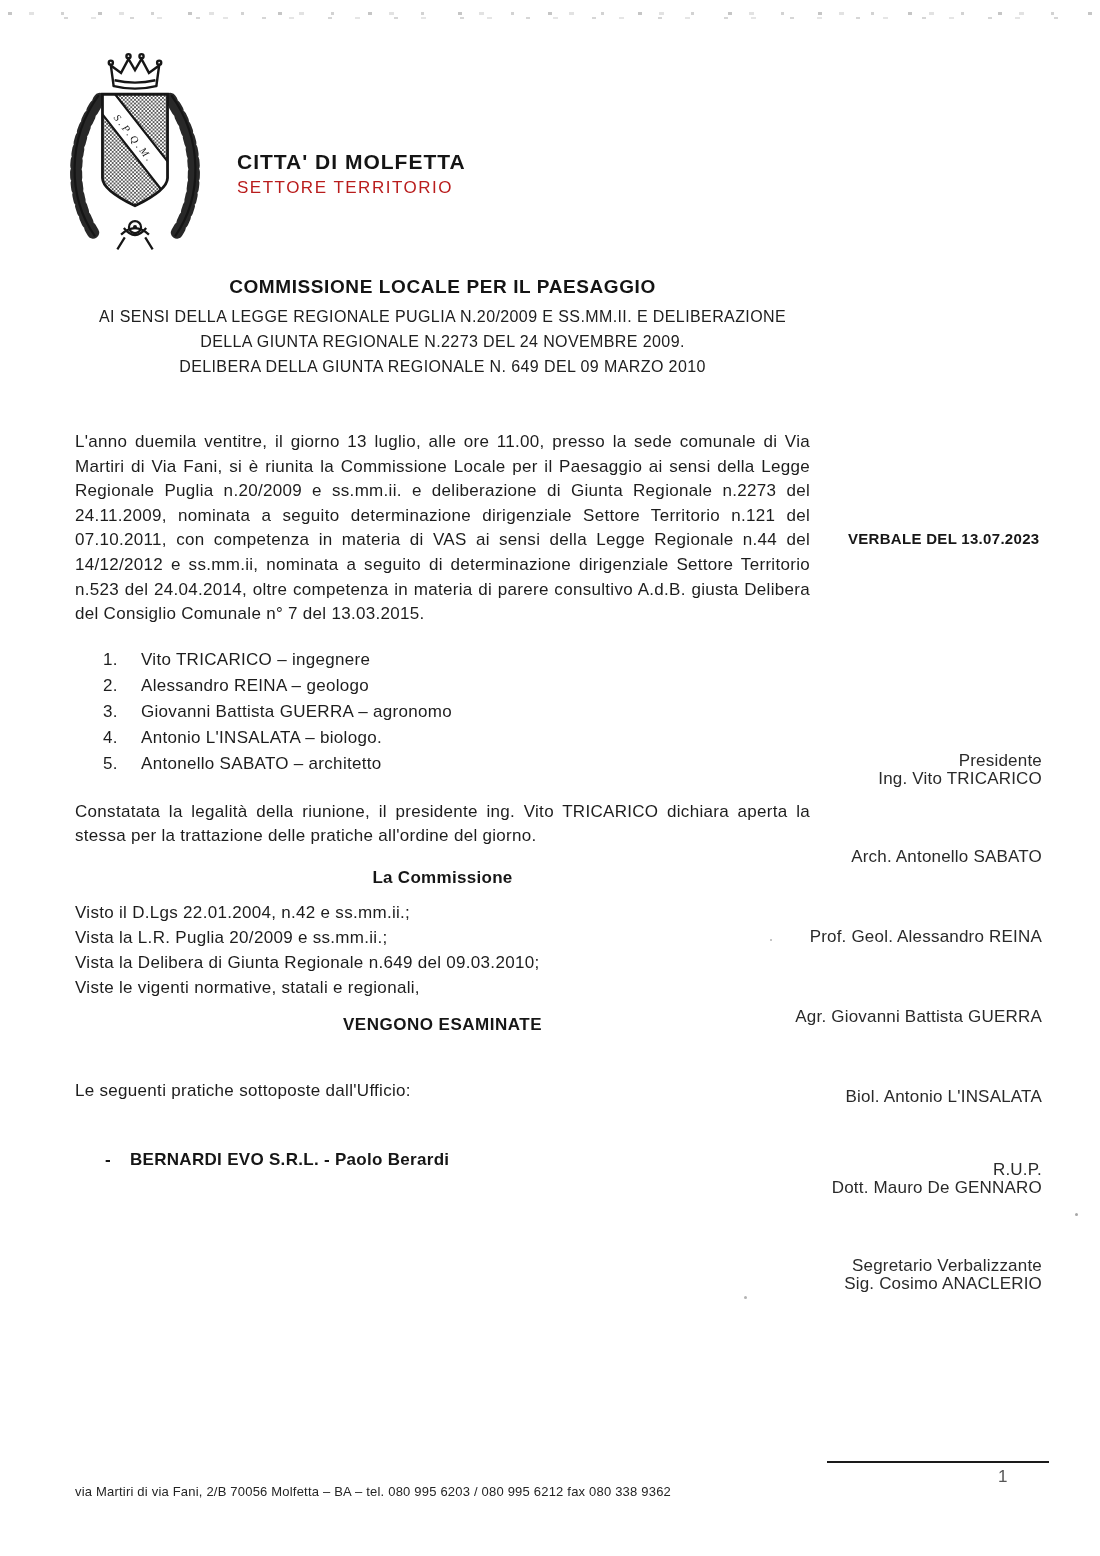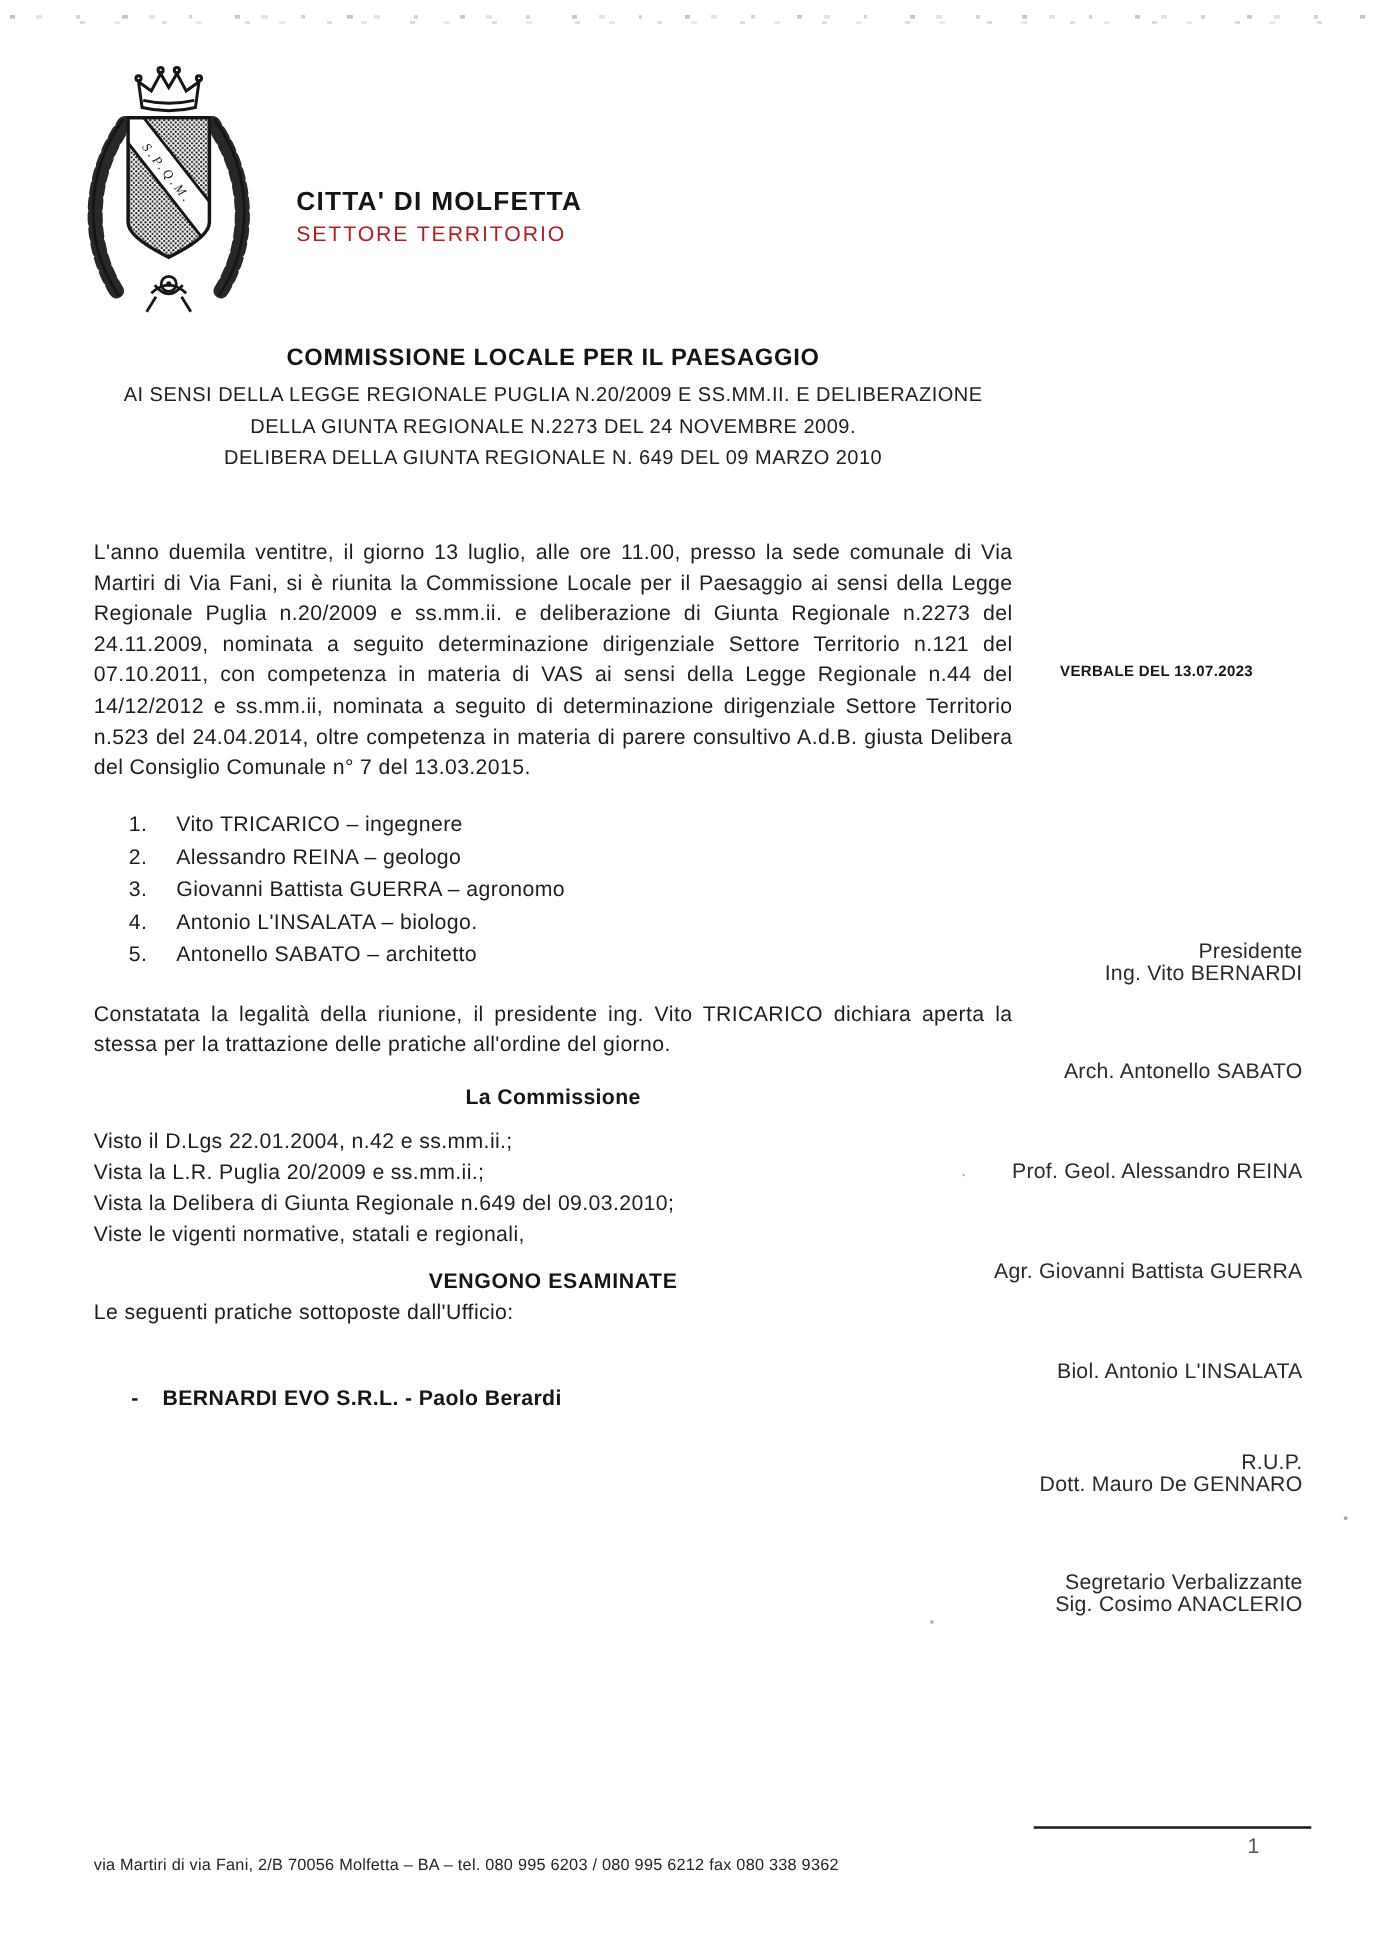--- a/index.html
+++ b/index.html
@@ -62,31 +62,31 @@
   .members-list li::before{
     content:counter(mem) ".";position:absolute;left:-38px;
   }
   .para-constatata{margin-top:23px;}
   .heading-center{
     margin-top:17px;text-align:center;font-weight:bold;font-size:17px;color:#161616;
   }
   .visto-block{margin-top:9px;}
   .visto-line{line-height:25.2px;}
   .heading-esaminate{margin-top:13px;letter-spacing:.5px;}
-  .intro-practices{}
+  .intro-practices{margin-top:41px;}
   .practice-item{
     margin-top:44px;padding-left:30px;font-weight:bold;position:relative;color:#161616;
   }
   .practice-item .dash{position:absolute;left:30px;}
   .practice-item .p-label{padding-left:25px;}
 
   
   .m-verbale{
     position:absolute;left:848px;top:530px;
-    font-size:12px;font-weight:bold;letter-spacing:.3px;color:#161616;
+    font-size:15px;font-weight:bold;letter-spacing:.3px;color:#161616;
   }
   .m-sig{
     position:absolute;right:58px;text-align:right;
     font-size:17px;line-height:17.5px;color:#2a2a2a;letter-spacing:.2px;
   }
   .m-presidente{top:752px;}
   .m-sabato{top:848px;}
   .m-reina{top:928px;}
   .m-guerra{top:1008px;}
   .m-insalata{top:1088px;}
@@ -206,21 +206,21 @@
     <div class="practice-item">
       <span class="dash">-</span>
       <span class="p-label">BERNARDI EVO S.R.L. - Paolo Berardi</span>
     </div>
   </div>
 
   <div class="m-verbale">VERBALE DEL 13.07.2023</div>
 
   <div class="m-sig m-presidente">
     <div>Presidente</div>
-    <div>Ing. Vito BERNARDI</div>
+    <div>Ing. Vito TRICARICO</div>
   </div>
   <div class="m-sig m-sabato">
     <div>Arch. Antonello SABATO</div>
   </div>
   <div class="m-sig m-reina">
     <div>Prof. Geol. Alessandro REINA</div>
   </div>
   <div class="m-sig m-guerra">
     <div>Agr. Giovanni Battista GUERRA</div>
   </div>

